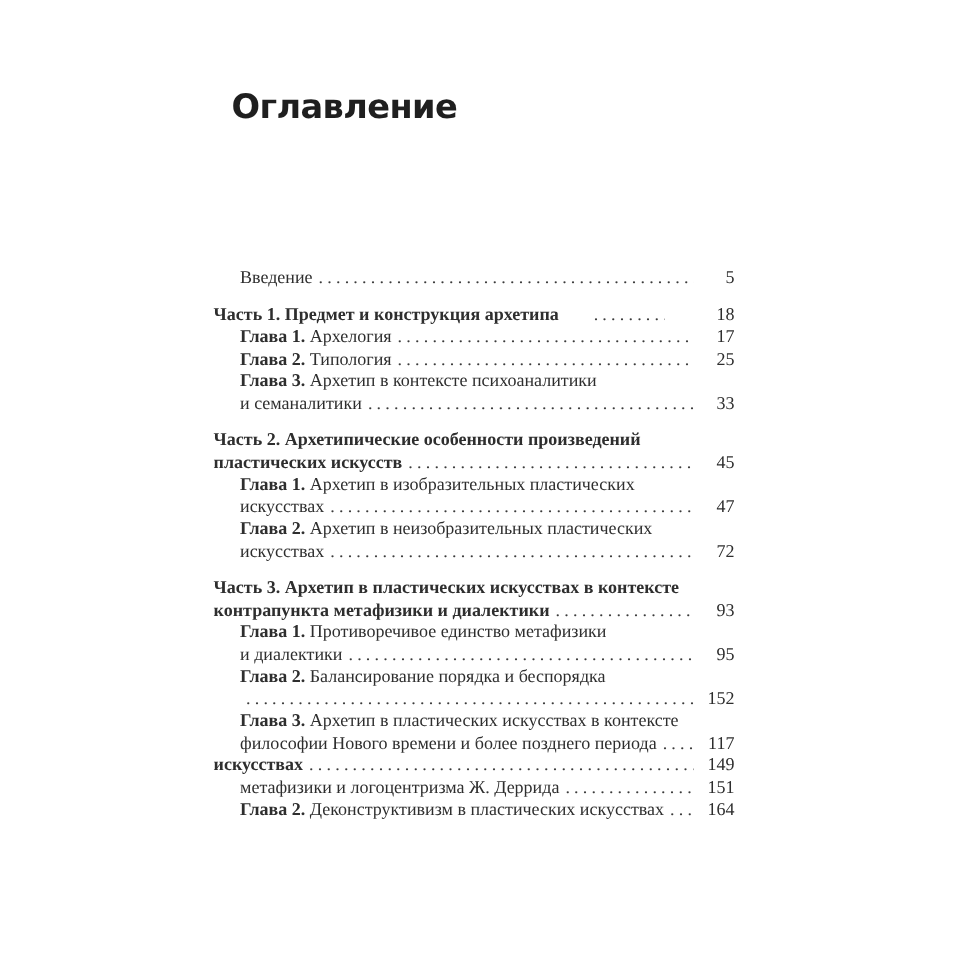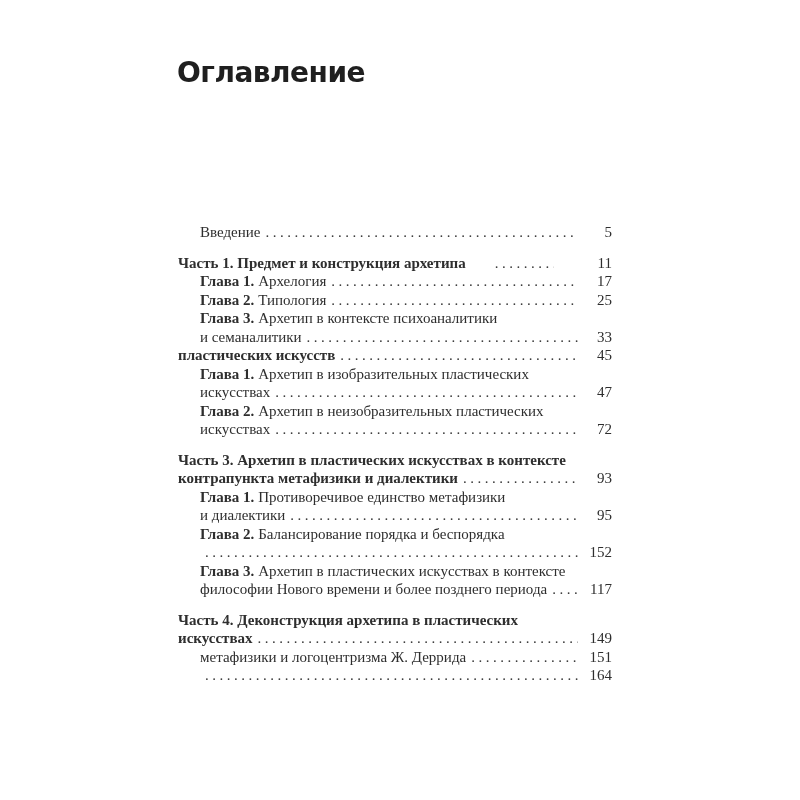--- a/index.html
+++ b/index.html
@@ -13,21 +13,21 @@
   }
   .page {
     position: absolute;
     inset: 0;
     background: #ffffff;
   }
   .title {
     position: absolute;
     left: 177px;
     top: 56px;
-    margin: 0;
+    margin: 16px;
     font-family: "DejaVu Sans", "Liberation Sans", sans-serif;
     font-weight: 700;
     font-size: 28px;
     letter-spacing: -0.5px;
     color: #1f1f1f;
   }
   .toc {
     position: absolute;
     left: 178px;
     top: 223px;
@@ -69,39 +69,42 @@
   <h1 class="title">Оглавление</h1>
   <div class="toc" id="toc">
       <div class="row ind">
         <span class="txt">Введение</span>
         <span class="leader">......................................................................................................................................................</span>
         <span class="pnum">5</span>
       </div>
       <div class="row gap bold">
         <span class="txt"><b class="prefix">Часть 1. </b>Предмет и конструкция архетипа</span>
         <span class="leader">......................................................................................................................................................</span>
-        <span class="pnum">11</span>
+        <span class="pnum">18</span>
       </div>
       <div class="row ind">
         <span class="txt"><b class="prefix">Глава 1. </b>Архелогия</span>
         <span class="leader">......................................................................................................................................................</span>
         <span class="pnum">17</span>
       </div>
       <div class="row ind">
         <span class="txt"><b class="prefix">Глава 2. </b>Типология</span>
         <span class="leader">......................................................................................................................................................</span>
         <span class="pnum">25</span>
       </div>
       <div class="row ind">
         <span class="txt"><b class="prefix">Глава 3. </b>Архетип в контексте психоаналитики</span>
       </div>
       <div class="row ind">
         <span class="txt">и семаналитики</span>
         <span class="leader">......................................................................................................................................................</span>
         <span class="pnum">33</span>
+      </div>
+      <div class="row gap bold">
+        <span class="txt"><b class="prefix">Часть 2. </b>Архетипические особенности произведений</span>
       </div>
       <div class="row bold">
         <span class="txt">пластических искусств</span>
         <span class="leader">......................................................................................................................................................</span>
         <span class="pnum">45</span>
       </div>
       <div class="row ind">
         <span class="txt"><b class="prefix">Глава 1. </b>Архетип в изобразительных пластических</span>
       </div>
       <div class="row ind">
@@ -141,31 +144,29 @@
         <span class="pnum">152</span>
       </div>
       <div class="row ind">
         <span class="txt"><b class="prefix">Глава 3. </b>Архетип в пластических искусствах в контексте</span>
       </div>
       <div class="row ind">
         <span class="txt">философии Нового времени и более позднего периода</span>
         <span class="leader">......................................................................................................................................................</span>
         <span class="pnum">117</span>
       </div>
-      <div class="row gap bold">
-        <span class="txt"><b class="prefix">Часть 4. </b>Деконструкция архетипа в пластических</span>
-      </div>
       <div class="row bold">
         <span class="txt">искусствах</span>
         <span class="leader">......................................................................................................................................................</span>
         <span class="pnum">149</span>
       </div>
       <div class="row ind">
         <span class="txt">метафизики и логоцентризма Ж. Деррида</span>
         <span class="leader">......................................................................................................................................................</span>
         <span class="pnum">151</span>
       </div>
       <div class="row ind">
+        <span class="txt"><b class="prefix">Глава 2. </b>Деконструктивизм в пластических искусствах</span>
         <span class="leader">......................................................................................................................................................</span>
         <span class="pnum">164</span>
       </div>
     </div>
 </div>
 
 </body></html>

